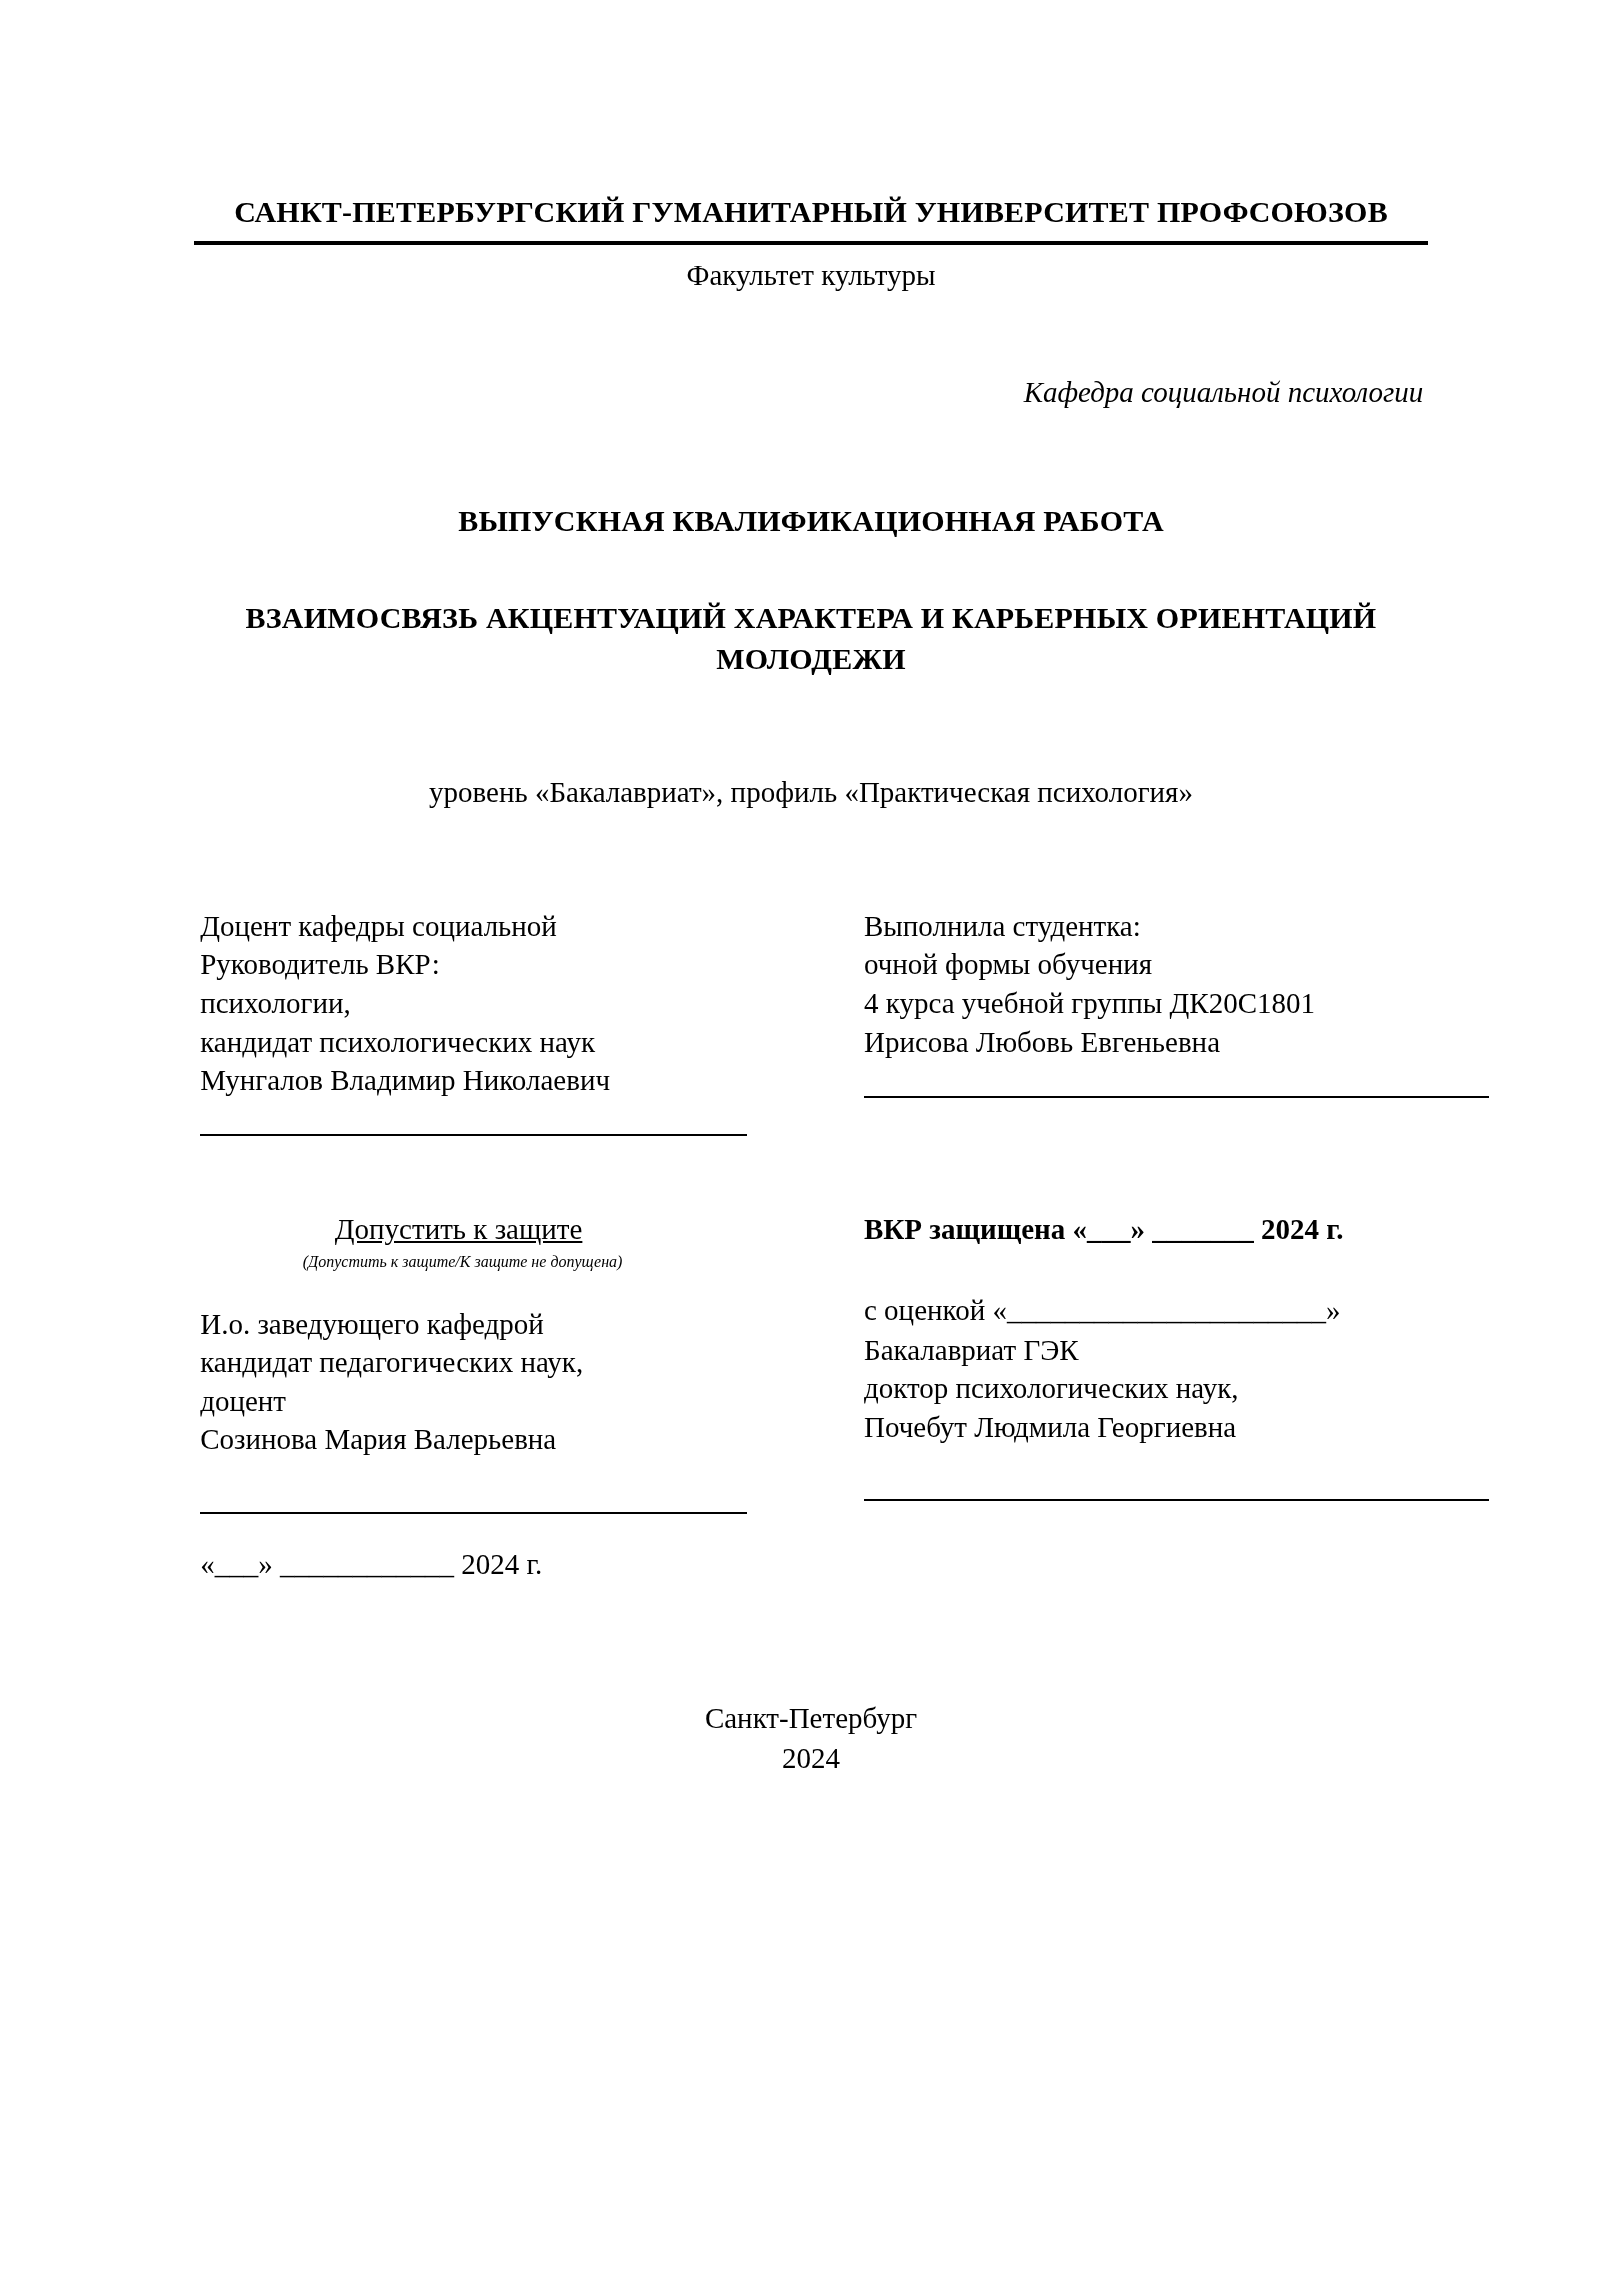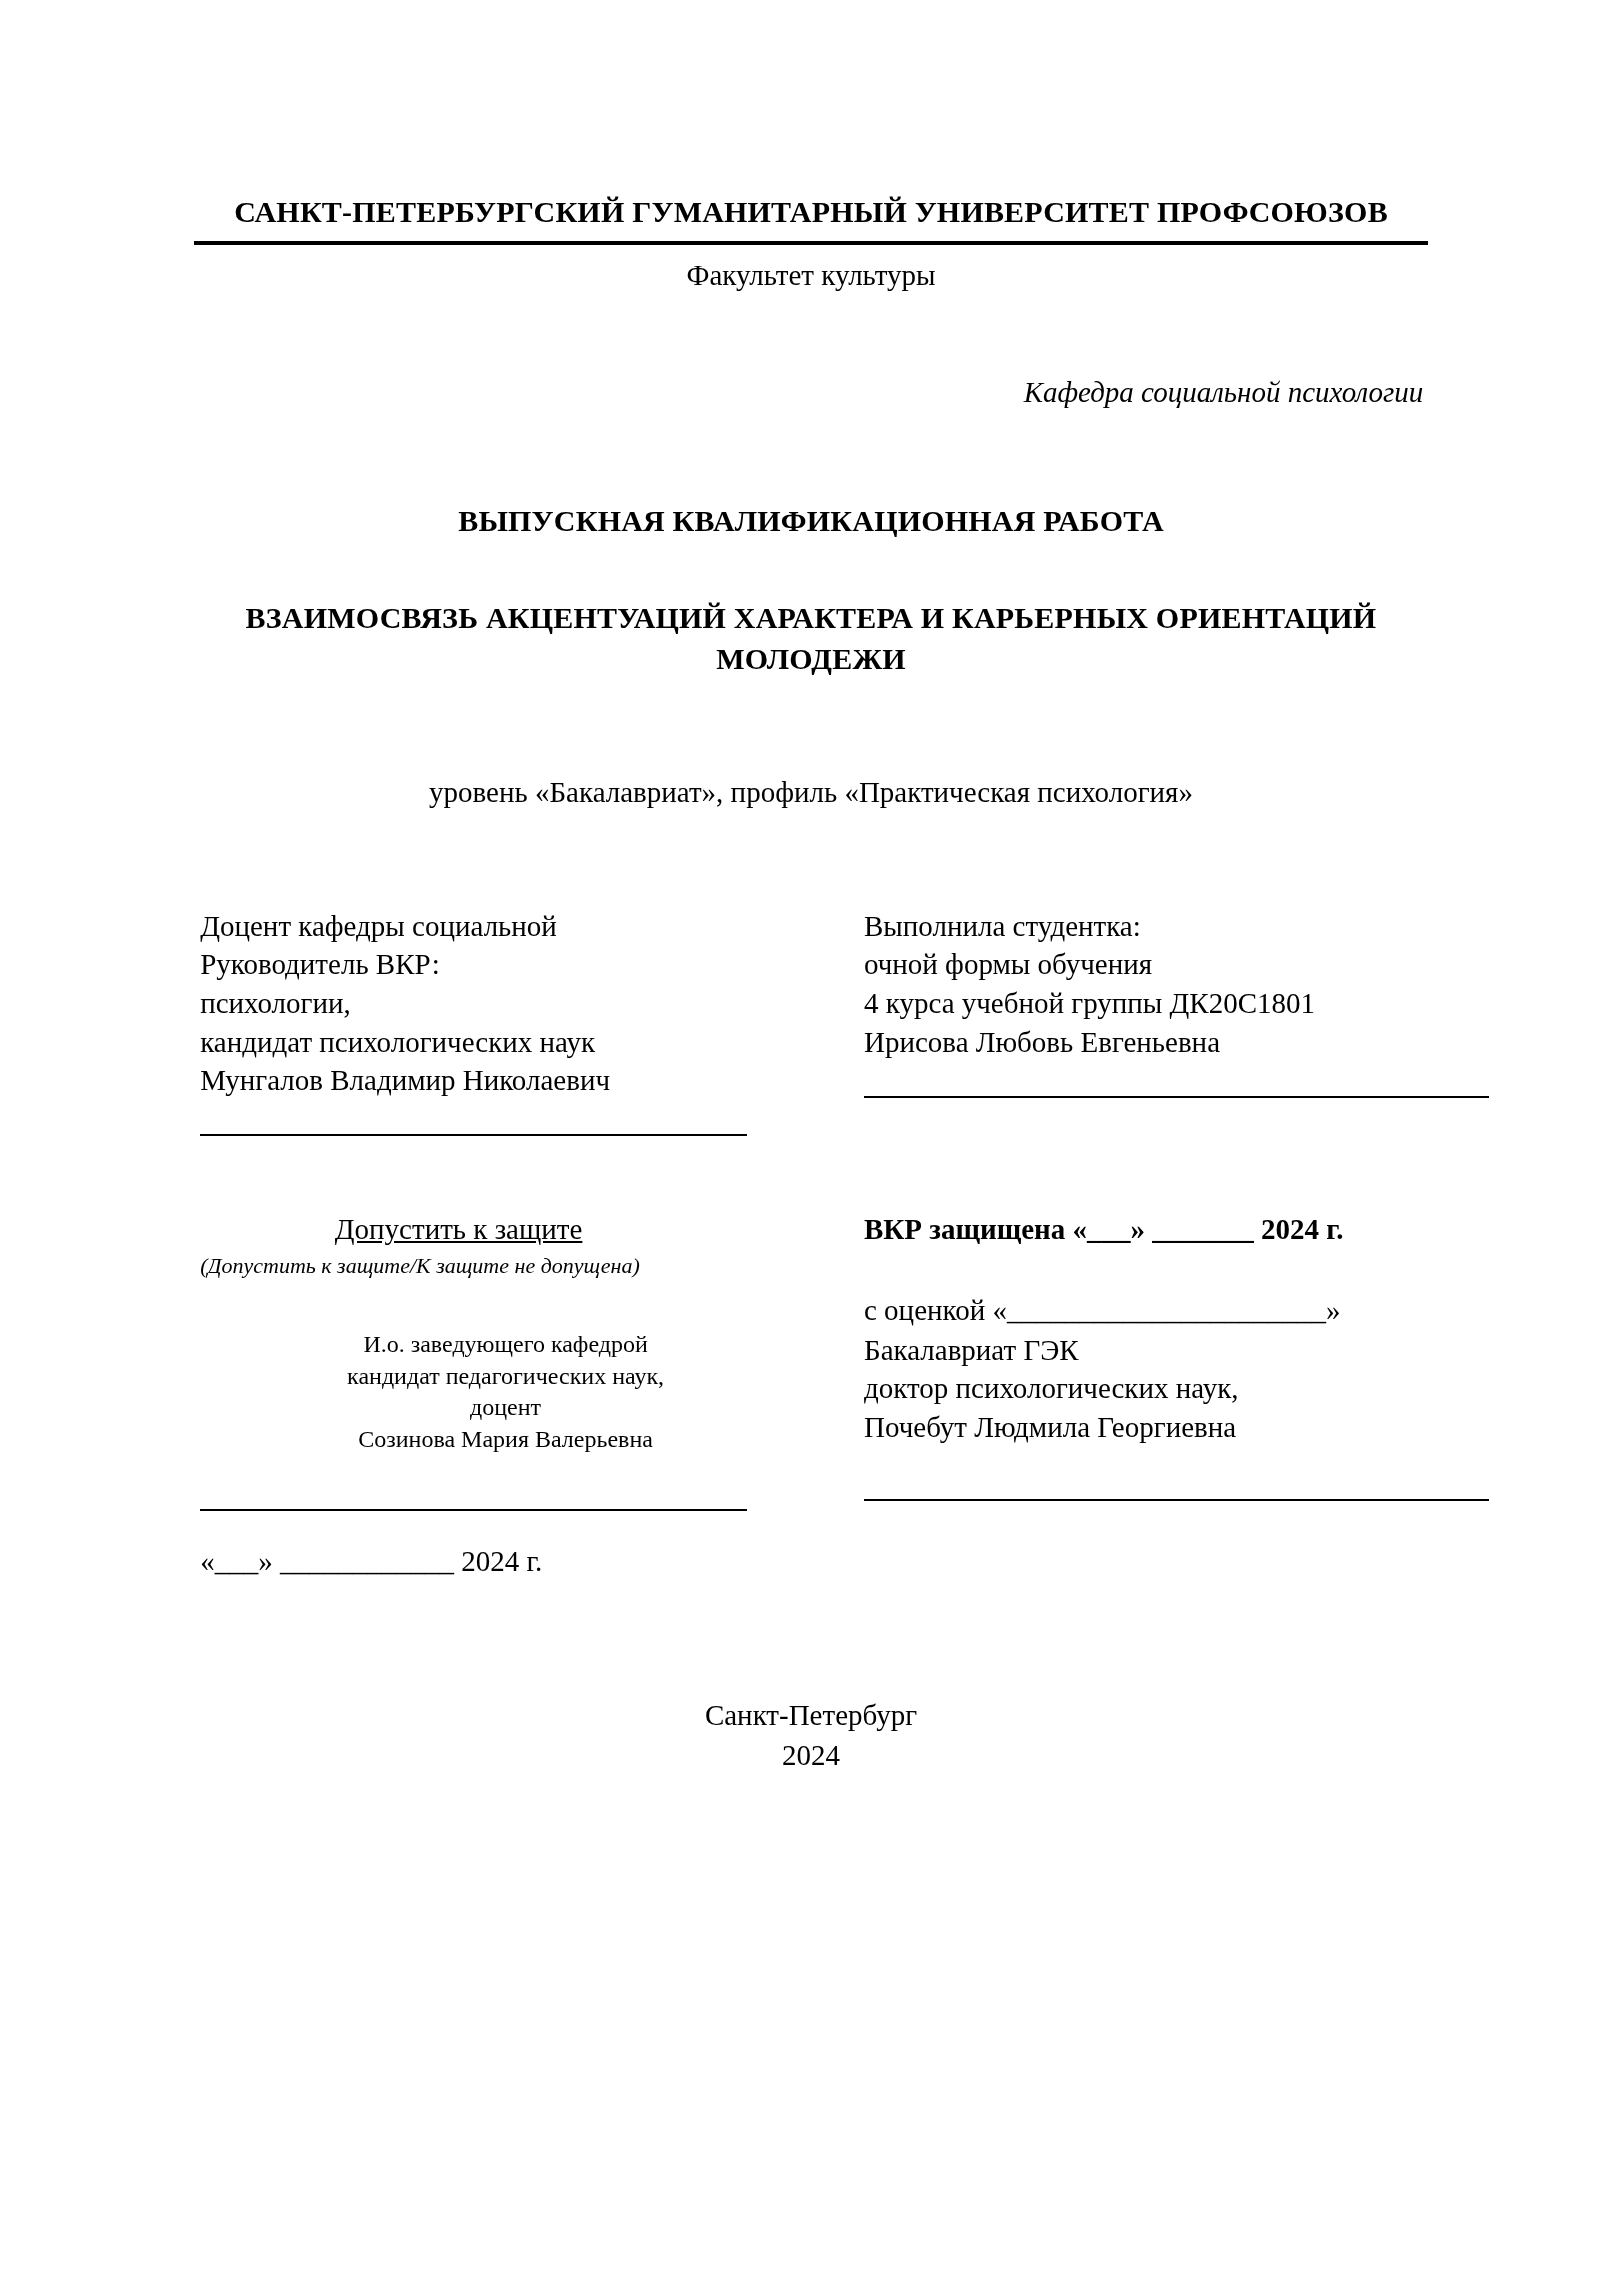--- a/index.html
+++ b/index.html
@@ -119,31 +119,30 @@
     margin-top: 77px;
     width: 100%;
   }
   .adm-title {
     text-align: center;
     font-size: 29px;
     text-decoration: underline;
     padding-right: 94px;
   }
   .adm-note {
-    text-align: left;
-    font-size: 22px;
+    text-align: center;
+    font-size: 16px;
     font-style: italic;
     margin-top: 6.2px;
     padding-right: 86px;
   }
   .adm-body {
-    font-size: 24px;
+    font-size: 29px;
     line-height: 1.33;
-    margin-top: 50px;
-    text-align: center;
+    margin-top: 34px;
   }
   .defended {
     font-size: 29px;
     font-weight: bold;
   }
   .grade {
     font-size: 29px;
     margin-top: 48px;
   }
   .chair-body {

